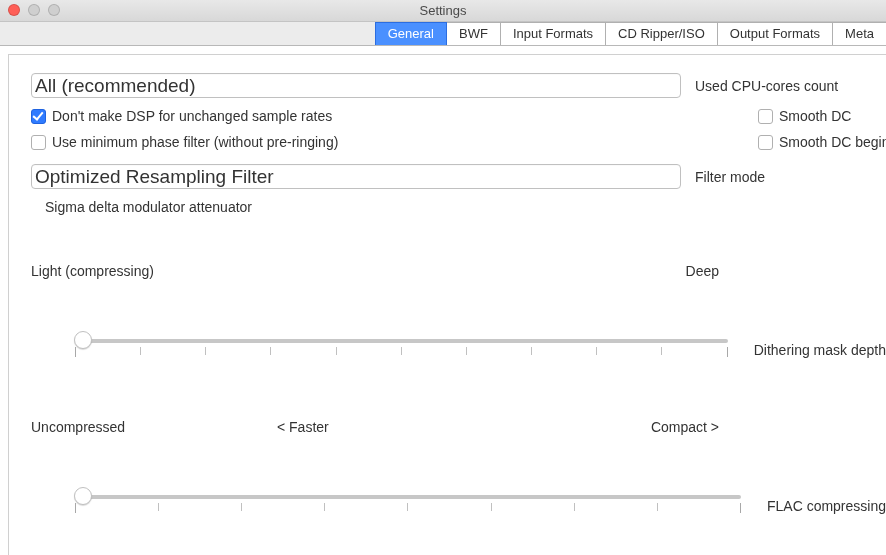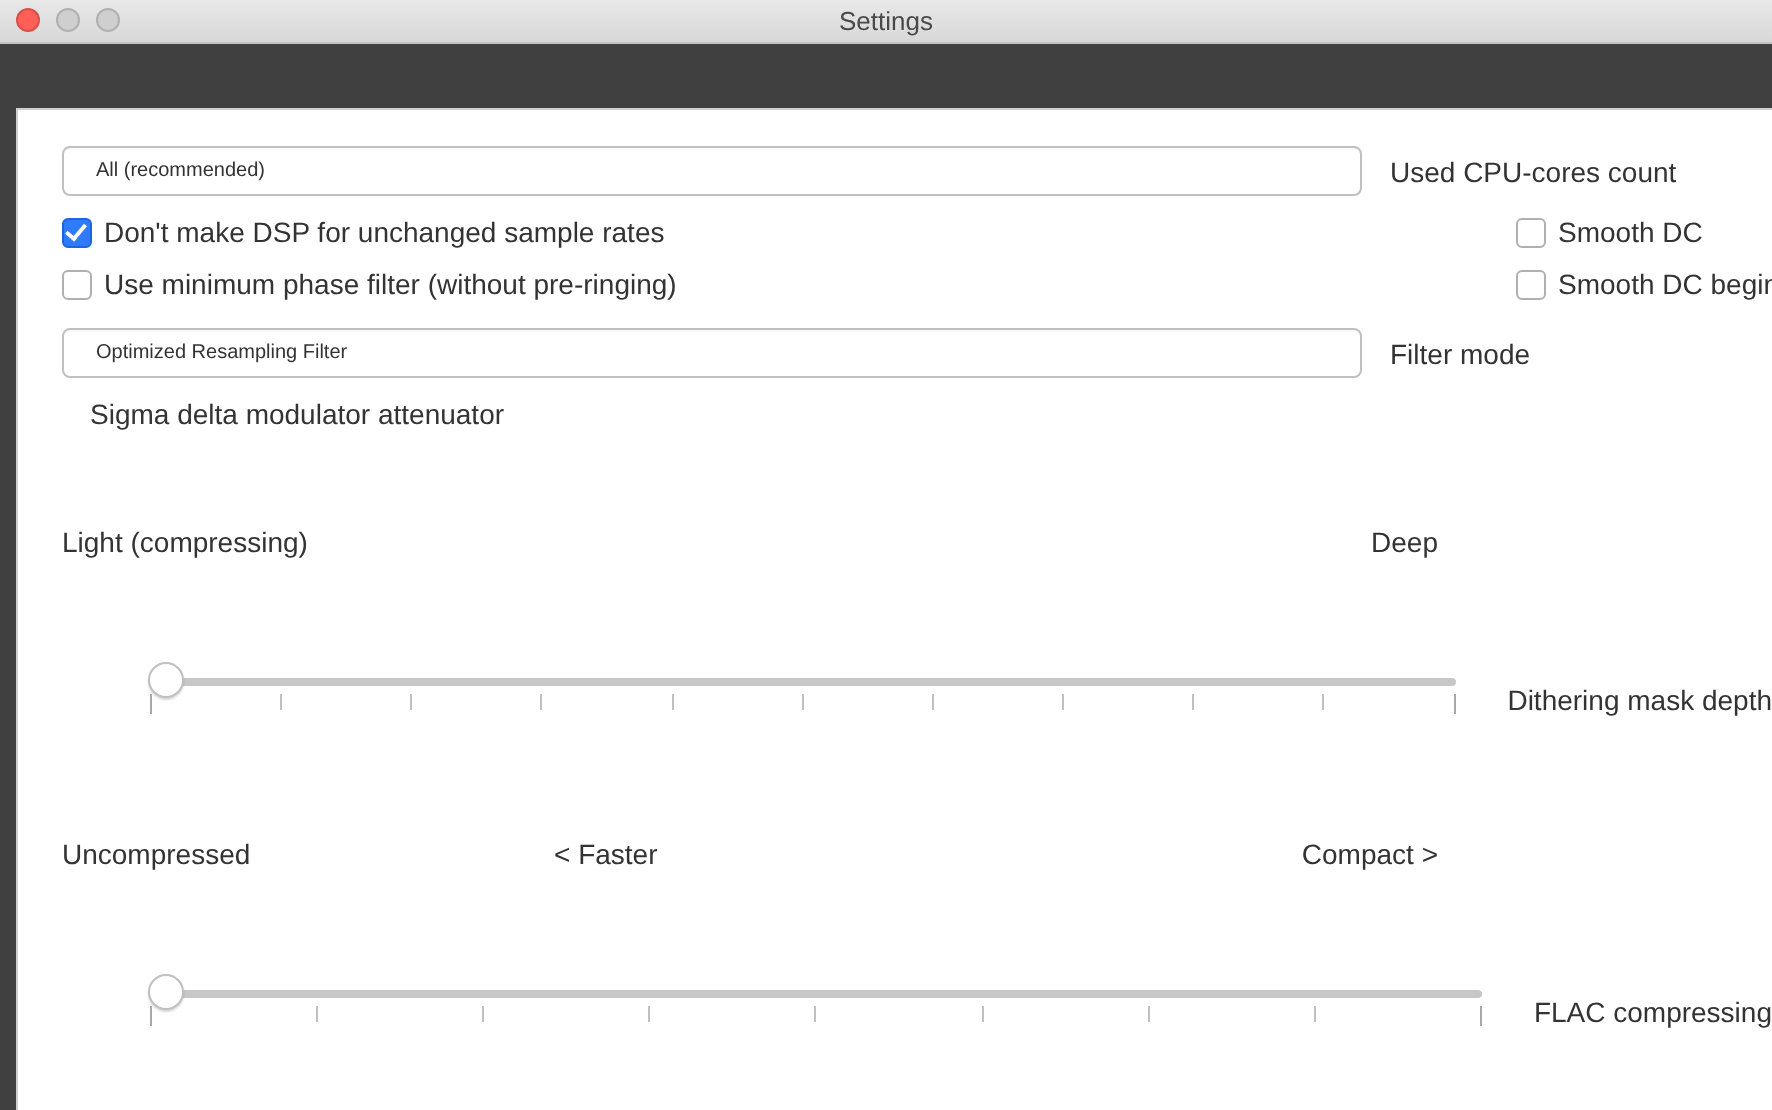--- a/index.html
+++ b/index.html
@@ -1,34 +1,34 @@
 <!DOCTYPE html>
 <html><head>
 <meta charset="utf-8">
 <style>
   * { box-sizing: border-box; }
   html, body { margin: 0; padding: 0; font-family: -apple-system, "Helvetica Neue", Arial, sans-serif; font-size: 13px; color: #333; background: #ececec; }
-  .window { width: 886px; height: 555px; background: #404040; position: relative; overflow: hidden; }
+  .window { width: 886px; height: 555px; background: #ffffff; position: relative; overflow: hidden; }
   
   .titlebar { height: 22px; background: linear-gradient(#e8e8e8,#d8d8d8); border-bottom: 1px solid #c4c4c4; position: relative; }
   .traffic { position: absolute; left: 8px; top: 4px; display: flex; gap: 8px; }
   .tl { width: 12px; height: 12px; border-radius: 50%; border: 0.5px solid rgba(0,0,0,0.15); }
   .tl.red { background: #ff5f57; }
   .tl.grey { background: #cfcfcf; }
   .title { position: absolute; left: 0; right: 0; top: 3px; text-align: center; font-size: 13px; color: #4a4a4a; }
   
   .tabstrip { height: 24px; display: flex; justify-content: flex-end; align-items: stretch; padding-left: 380px; background: #ececec; border-bottom: 1px solid #b8b8b8; }
   .tab { border: 1px solid #b0b0b0; border-bottom: none; background: #fff; padding: 3px 12px 0 12px; font-size: 13px; color: #333; margin-left: -1px; cursor: default; white-space: nowrap; }
   .tab:first-child { margin-left: 0; }
   .tab.active { background: #4a90ff; color: #fff; border-color: #2b6de0; position: relative; }
   .tab.last { border-right: none; }
   
   .panel { position: absolute; left: 8px; right: 0; top: 54px; bottom: 0; background: #fff; border: 1px solid #d0d0d0; border-right: none; border-bottom: none; padding: 18px 0 0 22px; }
   .row { display: flex; align-items: center; margin-bottom: 10px; }
-  .combo { flex: 0 0 650px; height: 25px; border: 1px solid #c0c0c0; border-radius: 4px; background: #fff; display: flex; align-items: center; padding: 0 16px; font-size: 10px; color: #333; box-shadow: inset 0 1px 0 rgba(0,0,0,0.02); }
+  .combo { flex: 0 0 650px; height: 25px; border: 1px solid #c0c0c0; border-radius: 4px; background: #fff; display: flex; align-items: center; padding: 0 3px; font-size: 19px; color: #333; box-shadow: inset 0 1px 0 rgba(0,0,0,0.02); }
   .combo.small { flex-basis: 554px; }
   .right-label { margin-left: 14px; font-size: 14px; color: #333; white-space: nowrap; }
   
   .chkrow { display: flex; align-items: center; margin-bottom: 10px; }
   .chk { width: 15px; height: 15px; border: 1px solid #b0b0b0; border-radius: 3px; background: #fff; margin-right: 6px; position: relative; flex: 0 0 15px; }
   .chk.checked { background: #2f7bff; border-color: #1f63e0; }
   .chk.checked::after { content: ""; position: absolute; left: 3px; top: 0px; width: 4px; height: 8px; border: solid #fff; border-width: 0 2px 2px 0; transform: rotate(40deg); }
   .chk-label { font-size: 14px; color: #333; white-space: nowrap; }
   .chk-right-group { position: absolute; left: 727px; display: flex; align-items: center; }
   
@@ -53,20 +53,28 @@
 
   <div class="titlebar">
     <div class="traffic">
       <div class="tl red"></div>
       <div class="tl grey"></div>
       <div class="tl grey"></div>
     </div>
     <div class="title">Settings</div>
   </div>
 
+  <div class="tabstrip">
+    <div class="tab active">General</div>
+    <div class="tab">BWF</div>
+    <div class="tab">Input Formats</div>
+    <div class="tab">CD Ripper/ISO</div>
+    <div class="tab">Output Formats</div>
+    <div class="tab last">Meta</div>
+  </div>
 
   <div class="panel">
 
     <div class="row">
       <div class="combo">
         <span>All (recommended)</span>
       </div>
       <div class="right-label">Used CPU-cores count</div>
     </div>
 

